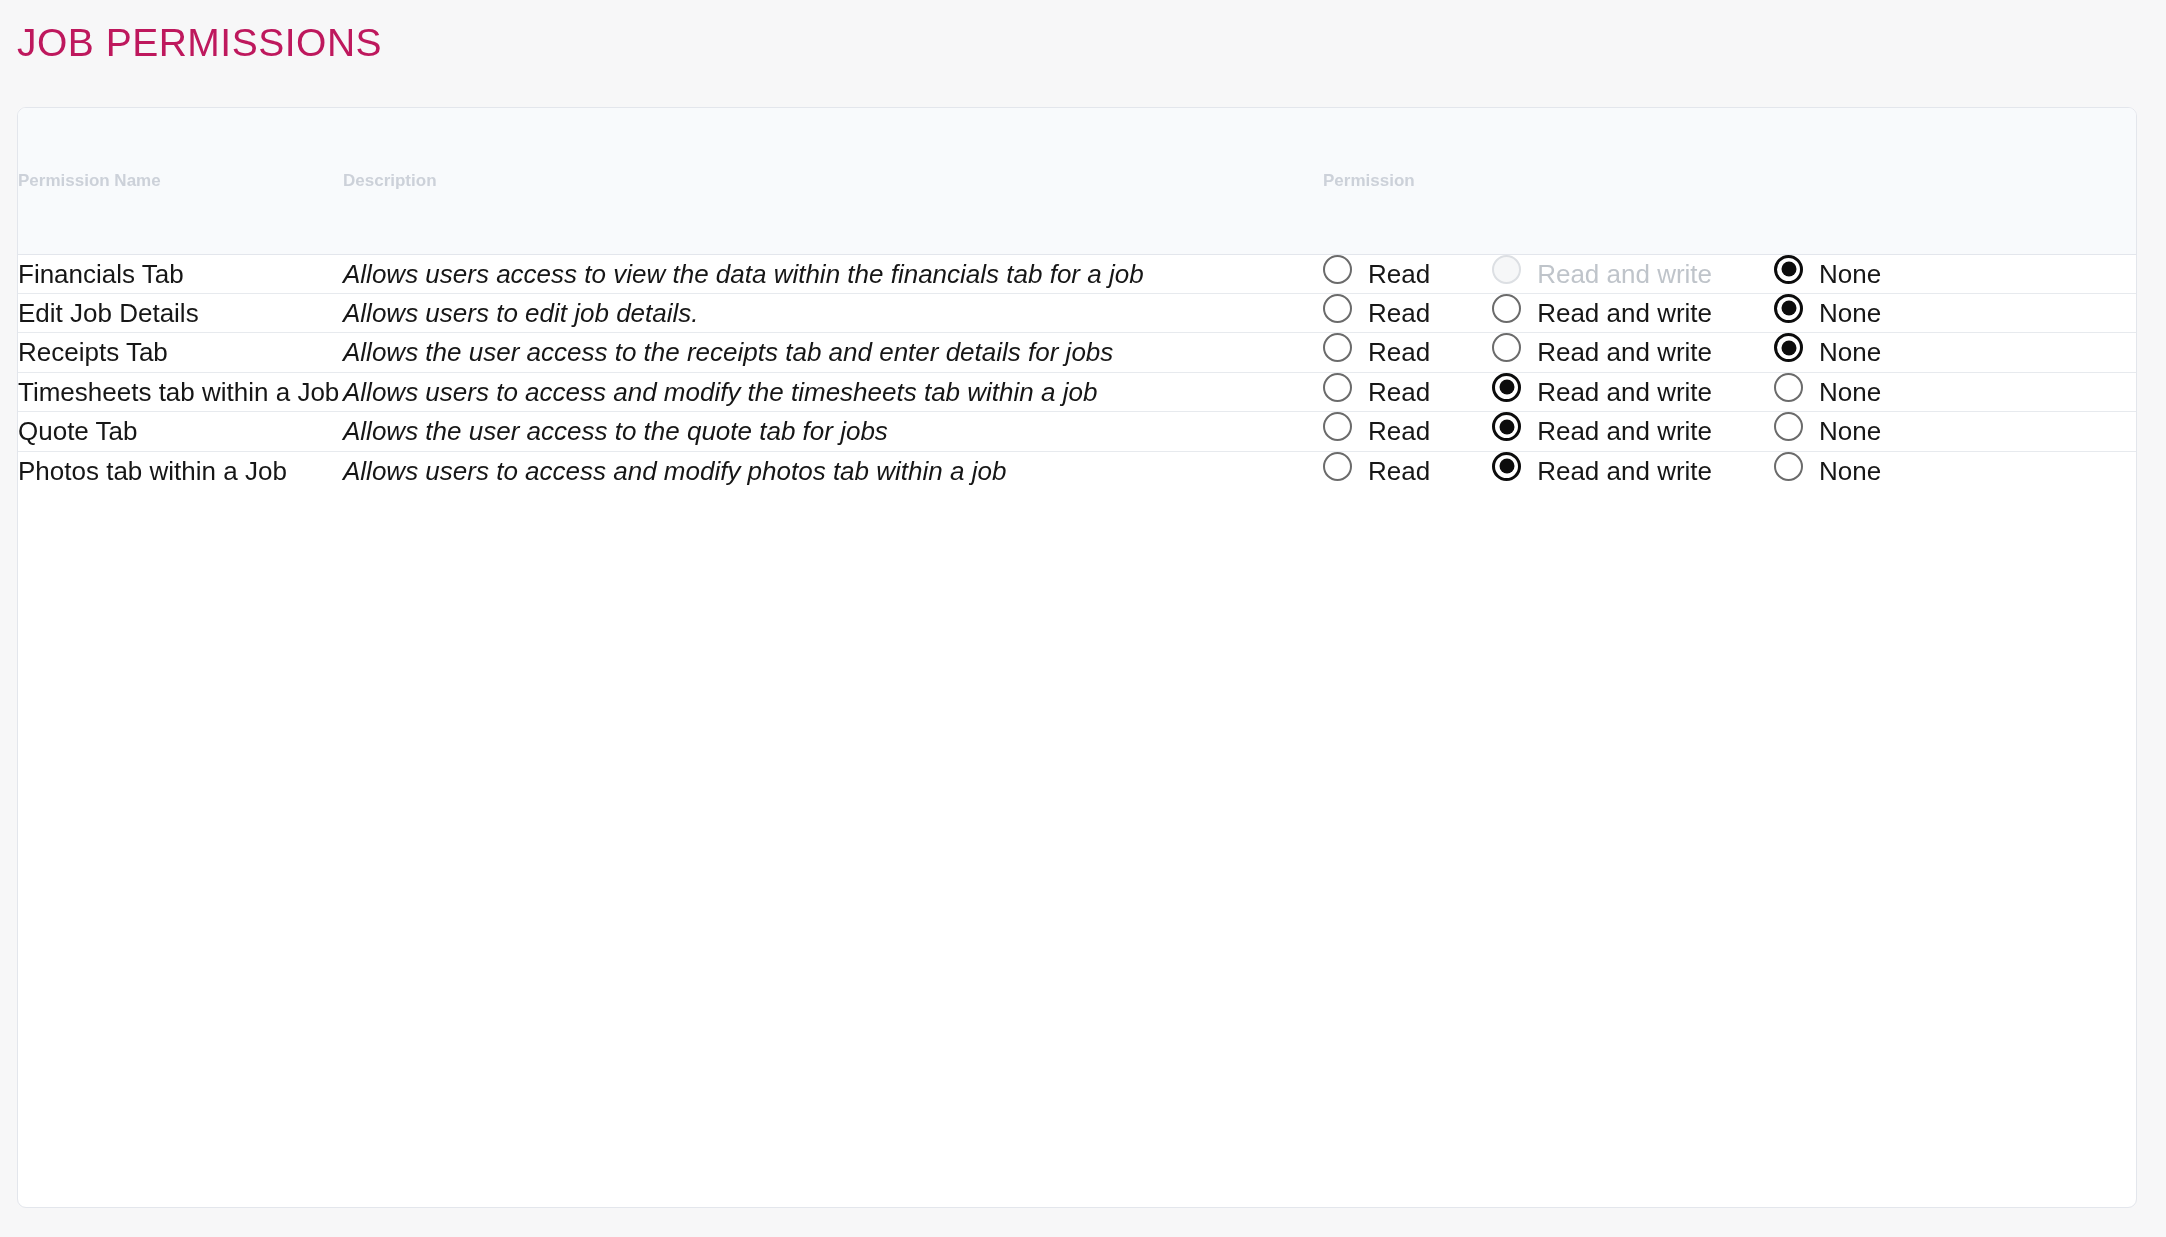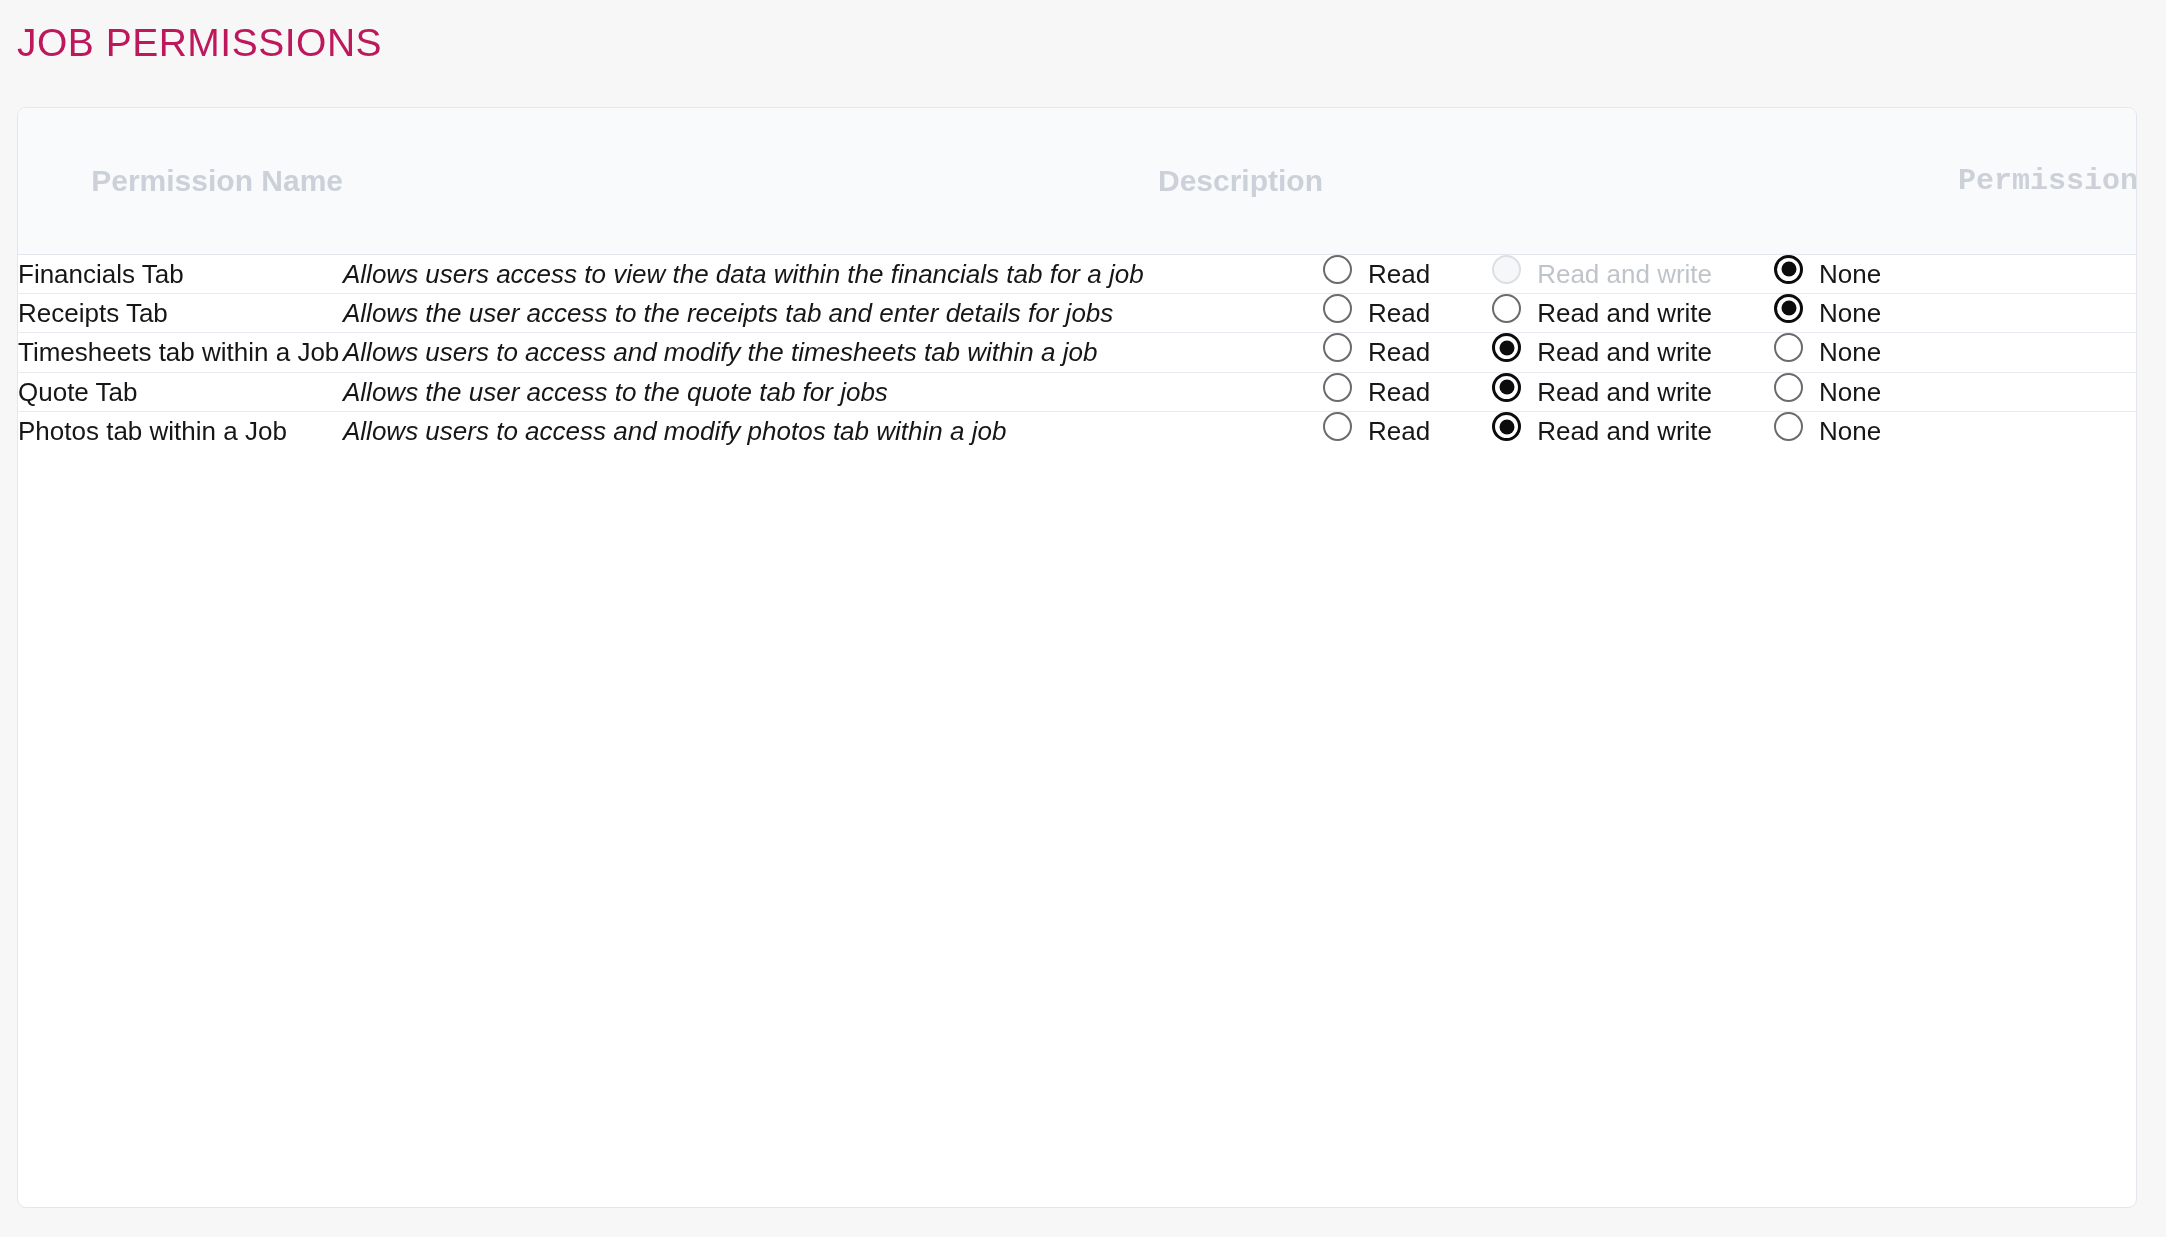--- a/index.html
+++ b/index.html
@@ -40,32 +40,32 @@
   }
   .table {
     width: 100%;
     border-collapse: collapse;
     table-layout: fixed;
   }
   .table thead tr {
     background: #f8fafc;
   }
   .table thead th {
-    text-align: right;
+    text-align: left;
     vertical-align: middle;
-    font-size: 30px;
+    font-size: 17px;
     font-weight: 700;
     color: #ccd1d9;
     padding: 0;
     height: 146px;
     border-bottom: 1px solid #e3e6ec;
   }
   th.col-name   { width: 325px; padding-left: 44px; padding-right: 20px; }
   th.col-desc   { width: 980px; padding-left: 22px; padding-right: 20px; }
-  th.col-perm   { width: 815px; padding-left: 22px; padding-right: 20px; font-family: Liberation Mono, monospace; }
+  th.col-perm   { width: 815px; padding-left: 22px; padding-right: 20px; }
   th.col-name .hdr-text { line-height: 1.55; }
   .table tbody td {
     vertical-align: middle;
     padding: 0;
     border-bottom: 1px solid #e7eaee;
     font-size: 26px;
     color: #161616;
     line-height: 1.48;
   }
   .table tbody tr:last-child td { border-bottom: none; }
@@ -167,20 +167,40 @@
                   <span class="radio-label">Read and write</span>
                 </label>
                 <label class="radio-opt opt-none checked">
                   <span class="radio-dot"></span>
                   <span class="radio-label">None</span>
                 </label>
               </div>
             </td>
           </tr>
           <tr>
+            <td class="c-name">Edit Job Details</td>
+            <td class="c-desc">Allows users to edit job details.</td>
+            <td class="c-perm">
+              <div class="radio-group">
+                <label class="radio-opt opt-read">
+                  <span class="radio-dot"></span>
+                  <span class="radio-label">Read</span>
+                </label>
+                <label class="radio-opt opt-readwrite">
+                  <span class="radio-dot"></span>
+                  <span class="radio-label">Read and write</span>
+                </label>
+                <label class="radio-opt opt-none checked">
+                  <span class="radio-dot"></span>
+                  <span class="radio-label">None</span>
+                </label>
+              </div>
+            </td>
+          </tr>
+          <tr>
             <td class="c-name">Receipts Tab</td>
             <td class="c-desc">Allows the user access to the receipts tab and enter details for jobs</td>
             <td class="c-perm">
               <div class="radio-group">
                 <label class="radio-opt opt-read">
                   <span class="radio-dot"></span>
                   <span class="radio-label">Read</span>
                 </label>
                 <label class="radio-opt opt-readwrite">
                   <span class="radio-dot"></span>

